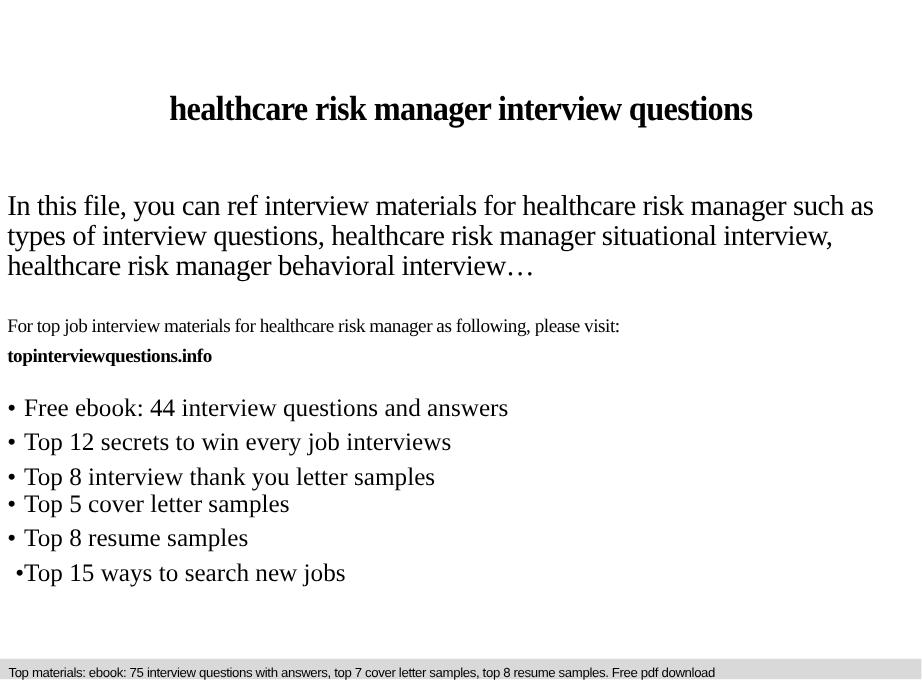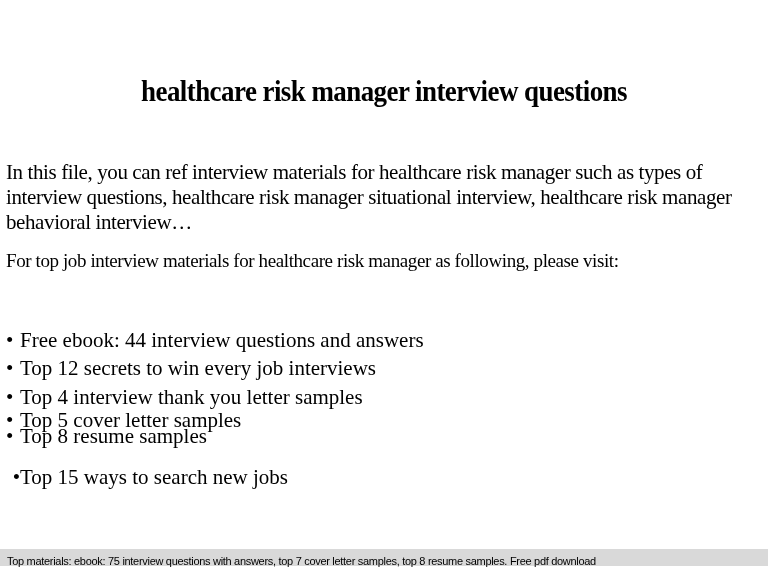--- a/index.html
+++ b/index.html
@@ -6,25 +6,25 @@
   body {
     width: 768px; height: 576px; background: #ffffff; position: relative; overflow: hidden;
     font-family: "Liberation Serif", serif; color: #000;
   }
   .title {
     position: absolute; top: 75px; left: 0; width: 768px; text-align: center;
     font-weight: bold; font-size: 29px; letter-spacing: -0.6px; transform: scaleX(0.93);
   }
   .intro {
     position: absolute; top: 160px; left: 6px; width: 760px;
-    font-size: 21px; line-height: 25px; letter-spacing: -0.4px;
+    font-size: 24px; line-height: 25px; letter-spacing: -0.4px;
   }
   .visit {
-    position: absolute; top: 248px; left: 6px; width: 760px;
-    font-size: 19px; line-height: 25px; letter-spacing: -0.4px;
+    position: absolute; top: 260px; left: 6px; width: 760px;
+    font-size: 16px; line-height: 25px; letter-spacing: -0.4px;
   }
   .visit .link { font-weight: bold; display: block; }
   .list {
     position: absolute; top: 328px; left: 6px; margin: 0; padding: 0; list-style: none;
     font-size: 21px;
   }
   .list li { position: absolute; left: 0; white-space: nowrap; }
   .list li .bullet { display: inline-block; width: 14px; }
   .footer {
     position: absolute; left: 0; top: 549px; width: 768px; height: 17px;
@@ -37,26 +37,27 @@
 </style>
 </head>
 <body>
 
 <div class="title">healthcare risk manager interview questions</div>
 
 <div class="intro">In this file, you can ref interview materials for healthcare risk manager such as types of interview questions, healthcare risk manager situational interview, healthcare risk manager behavioral interview…</div>
 
 <div class="visit">
   <span>For top job interview materials for healthcare risk manager as following, please visit:</span>
+  <span class="link">topinterviewquestions.info</span>
 </div>
 
 <ul class="list">
   <li style="top: 0px;"><span class="bullet">•</span><span>Free ebook: 44 interview questions and answers</span></li>
   <li style="top: 28px;"><span class="bullet">•</span><span>Top 12 secrets to win every job interviews</span></li>
-  <li style="top: 57px;"><span class="bullet">•</span><span>Top 4 interview thank you letter samples</span></li>
+  <li style="top: 57px;"><span class="bullet">•</span><span>Top 8 interview thank you letter samples</span></li>
   <li style="top: 80px;"><span class="bullet">•</span><span>Top 5 cover letter samples</span></li>
-  <li style="top: 96px;"><span class="bullet">•</span><span>Top 8 resume samples</span></li>
+  <li style="top: 108px;"><span class="bullet">•</span><span>Top 8 resume samples</span></li>
   <li style="top: 137px; text-align: right;"><span class="bullet">•</span><span>Top 15 ways to search new jobs</span></li>
 </ul>
 
 <div class="footer">
   <span>Top materials: ebook: 75 interview questions with answers, top 7 cover letter samples, top 8 resume samples. Free pdf download</span>
 </div>
 
 </body></html>

